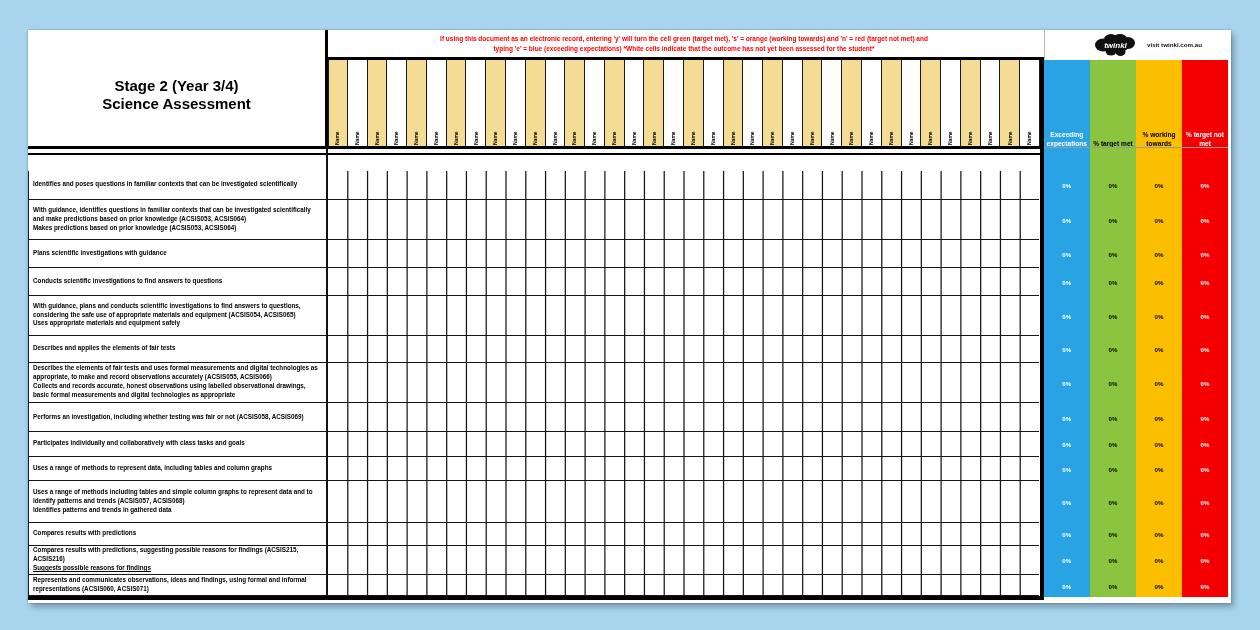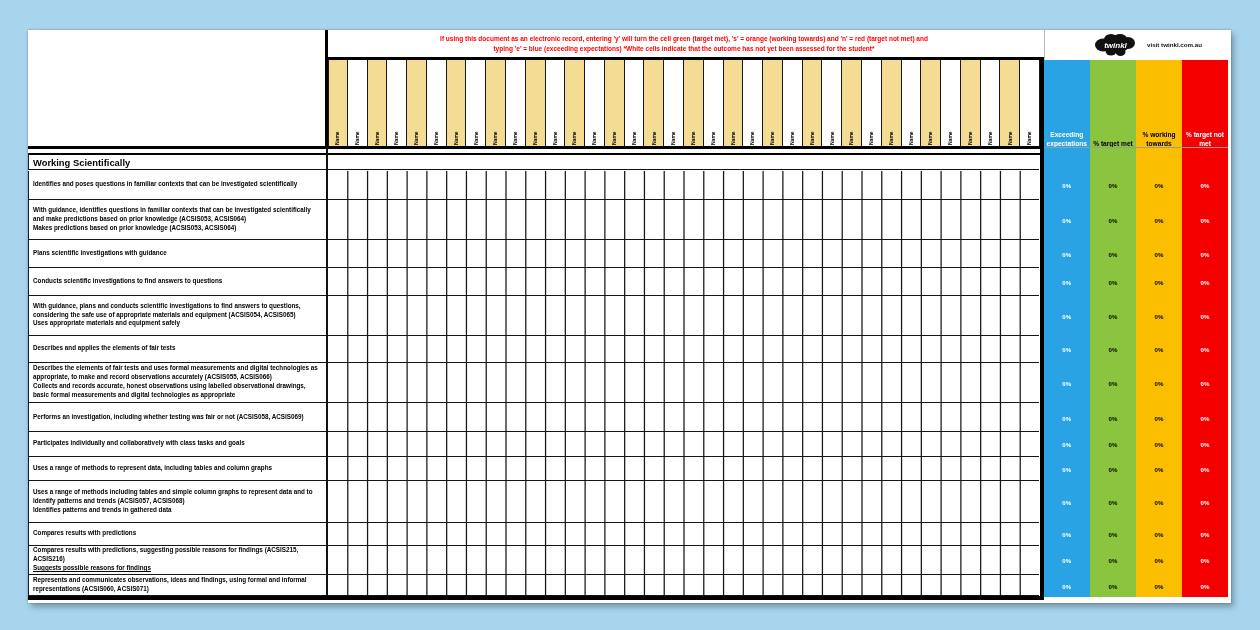--- a/index.html
+++ b/index.html
@@ -10,20 +10,23 @@
   .rowcell{position:absolute;left:0;width:1011px;border-left:1.2px solid #222;
            border-bottom:1.4px solid #151515;box-sizing:border-box;display:flex;align-items:center;}
   .rowtxt{font-size:6.3px;font-weight:bold;line-height:8.9px;color:#000;padding-left:4px;
           letter-spacing:0px;white-space:nowrap;}
   .pct{position:absolute;font-size:6.1px;font-weight:bold;transform:translate(-50%,-50%);}
 </style></head>
 <body>
 
 <div class="page">
 
+<div class="abs" style="left:0;top:0;width:297px;height:116px;display:flex;align-items:center;justify-content:center;text-align:center;padding-top:13px;box-sizing:border-box;">
+      <div style="font-size:15px;font-weight:bold;line-height:18px;color:#000;">Stage 2 (Year 3/4)<br>Science Assessment</div>
+    </div>
 
 <div class="abs" style="left:300px;top:1px;width:712px;height:26px;display:flex;align-items:center;justify-content:center;text-align:center;">
       <div style="font-size:6.5px;font-weight:bold;color:#f00;line-height:10px;">If using this document as an electronic record, entering 'y' will turn the cell green (target met), 's' = orange (working towards) and 'n' = red (target not met) and<br>typing 'e' = blue (exceeding expectations) *White cells indicate that the outcome has not yet been assessed for the student*</div>
     </div>
 
 <div class="abs" style="left:1015.5px;top:0;width:184.5px;height:29.5px;background:#fff;border-left:1px solid #bbb;"></div>
 
 <svg class="abs" style="left:1064px;top:1px;" width="50" height="27" viewBox="0 0 50 27">
       <g fill="#111">
         <ellipse cx="11" cy="14" rx="8" ry="6.5"></ellipse>
@@ -118,23 +121,20 @@
       <text transform="translate(683.53,85) rotate(-90)" font-family="Liberation Sans,sans-serif" font-size="5" font-weight="bold" fill="#000">Name</text>
       <text transform="translate(703.31,85) rotate(-90)" font-family="Liberation Sans,sans-serif" font-size="5" font-weight="bold" fill="#000">Name</text>
     </svg>
 
 <div class="abs" style="left:0;top:116px;width:1015.5px;height:3px;background:#000;"></div>
 
 <div class="abs" style="left:0;top:122.5px;width:1015.5px;height:2.2px;background:#000;"></div>
 
 <div class="abs" style="left:1015.5px;top:116.5px;width:184.5px;height:1.5px;background:#9a9a9a;z-index:6;"></div>
 
-<div class="abs" style="left:0;top:124.7px;width:1011px;height:15.8px;border-left:1.2px solid #222;border-bottom:1.4px solid #111;box-sizing:border-box;display:flex;align-items:center;">
-      <span style="font-size:9.4px;font-weight:bold;padding-left:4px;">Working Scientifically</span>
-    </div>
 
 <svg class="abs" style="left:300px;top:140.5px;" width="713" height="426" viewBox="0 0 713 426">
       <line x1="19.78" y1="0" x2="19.78" y2="426" stroke="#161616" stroke-width="1.25"></line>
       <line x1="39.56" y1="0" x2="39.56" y2="426" stroke="#161616" stroke-width="1.25"></line>
       <line x1="59.33" y1="0" x2="59.33" y2="426" stroke="#161616" stroke-width="1.25"></line>
       <line x1="79.11" y1="0" x2="79.11" y2="426" stroke="#161616" stroke-width="1.25"></line>
       <line x1="98.89" y1="0" x2="98.89" y2="426" stroke="#161616" stroke-width="1.25"></line>
       <line x1="118.67" y1="0" x2="118.67" y2="426" stroke="#161616" stroke-width="1.25"></line>
       <line x1="138.44" y1="0" x2="138.44" y2="426" stroke="#161616" stroke-width="1.25"></line>
       <line x1="158.22" y1="0" x2="158.22" y2="426" stroke="#161616" stroke-width="1.25"></line>

